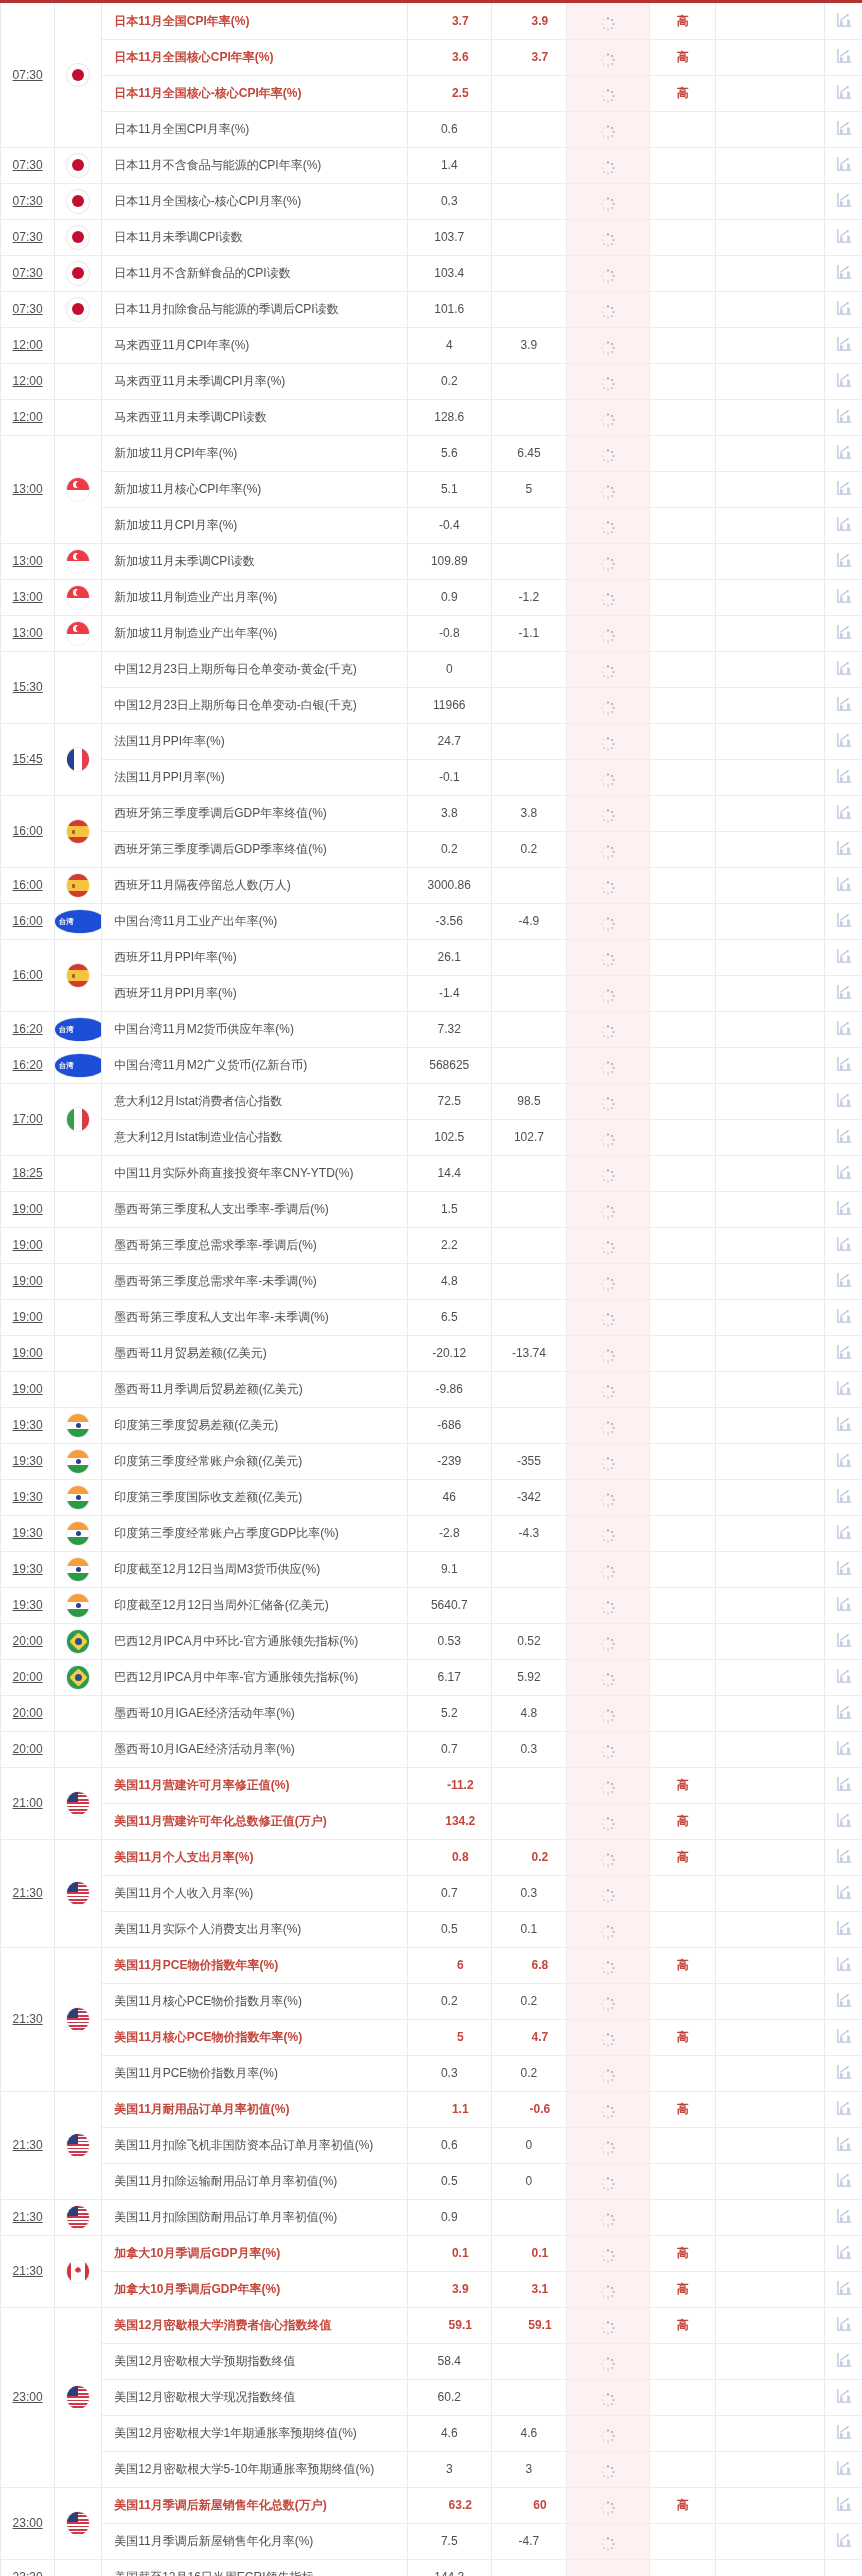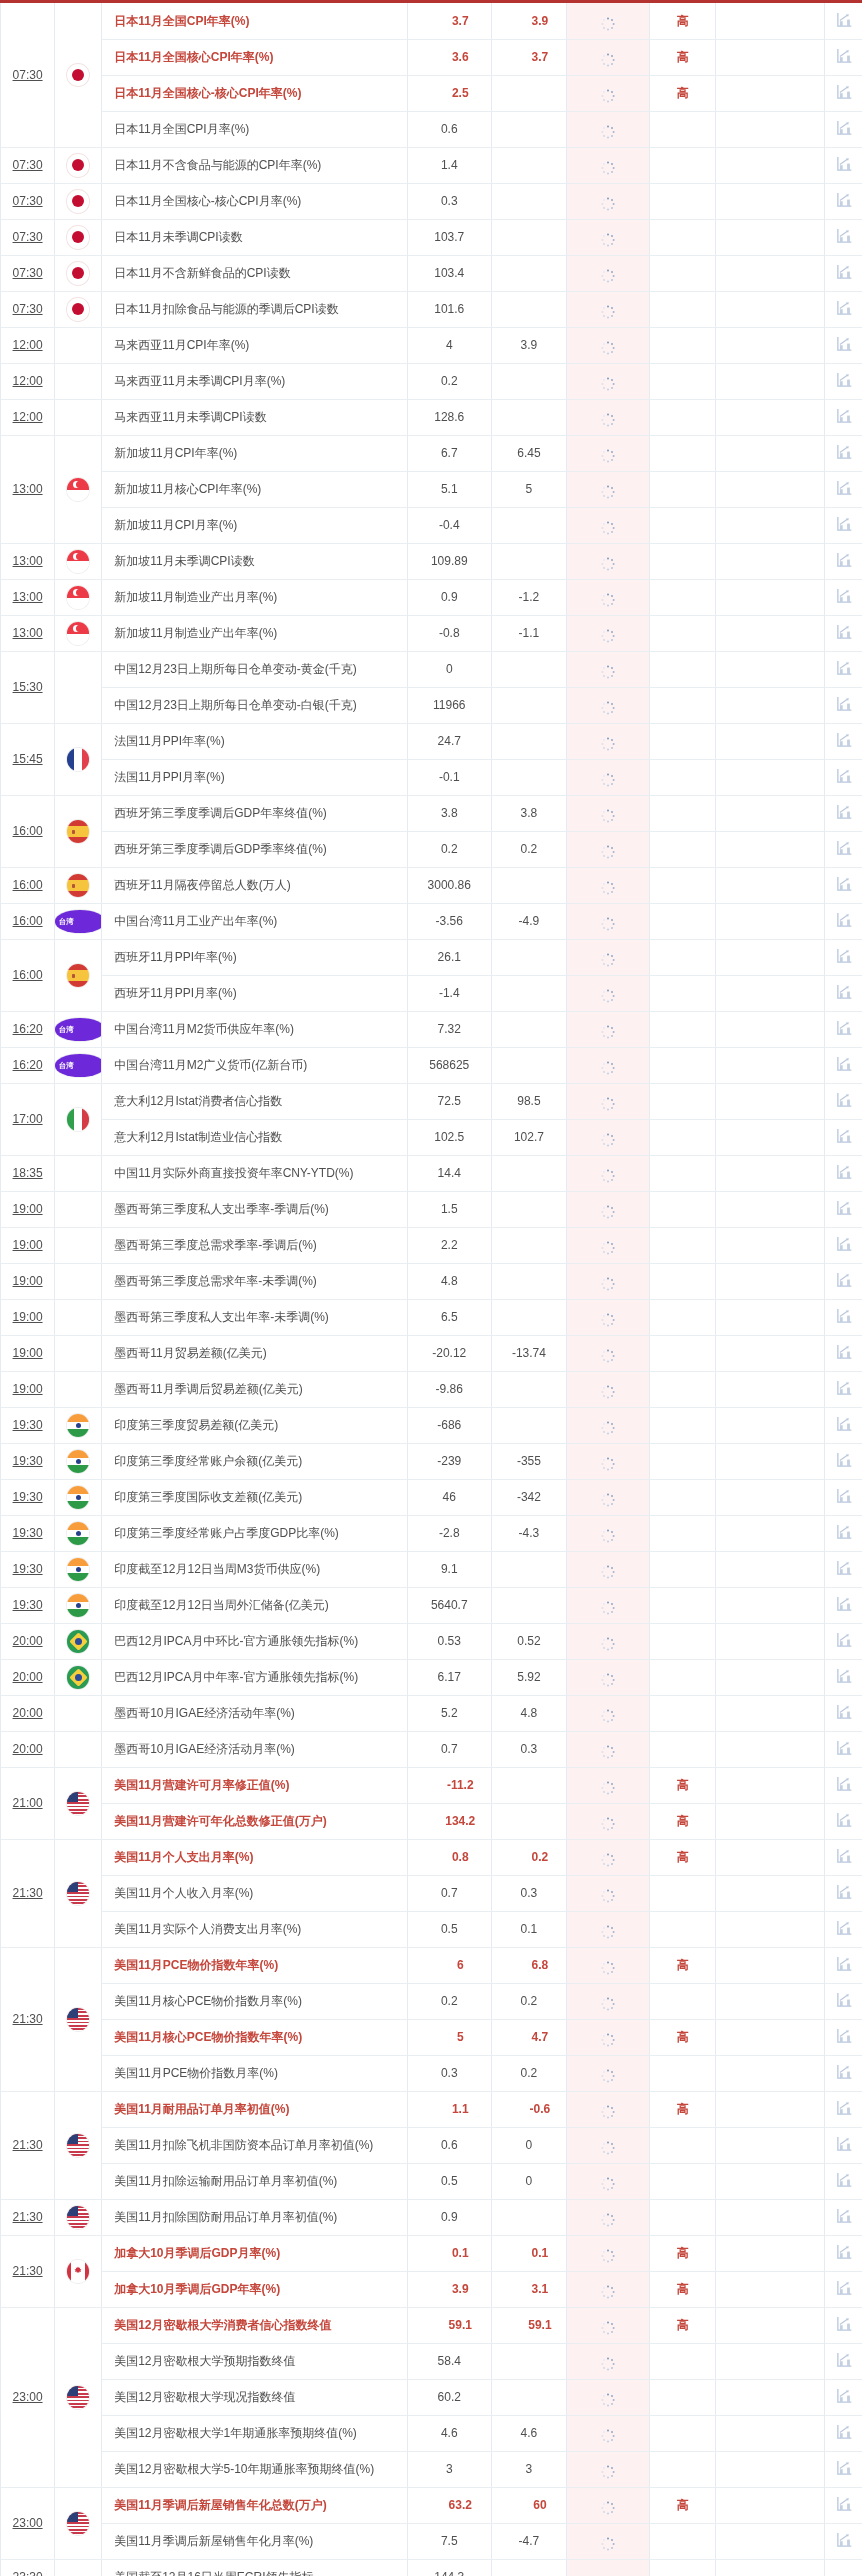--- a/index.html
+++ b/index.html
@@ -21,21 +21,21 @@
   .flag-jp{background:#fff;box-shadow:0 0 0 0.9px #f3e2e2;}
   .flag-jp::after{content:'';position:absolute;left:50%;top:50%;width:12px;height:12px;
         margin:-6px 0 0 -6px;border-radius:50%;background:#c30d31;}
   .flag-sg{background:linear-gradient(#ec3a47 0 50%,#fff 50%);}
   .flag-sg::before{content:'';position:absolute;top:2.6px;left:6px;width:7px;height:7px;border-radius:50%;background:#fff;}
   .flag-sg::after{content:'';position:absolute;top:2.6px;left:8.6px;width:7px;height:7px;border-radius:50%;background:#ec3a47;}
   .flag-fr{background:linear-gradient(90deg,#24408e 0 34%,#fff 34% 66%,#e2404c 66%);}
   .flag-it{background:linear-gradient(90deg,#31a04c 0 34%,#fff 34% 66%,#d53c45 66%);}
   .flag-es{background:linear-gradient(#d23a34 0 26%,#f6c53d 26% 74%,#d23a34 74%);}
   .flag-es::after{content:'';position:absolute;left:5.2px;top:9.5px;width:2.6px;height:4.3px;background:#b2543c;border-radius:0.9px;}
-  .flag-tw{background:#6d28d9;padding-left:28px;}
+  .flag-tw{background:#1d4ed8;padding-left:28px;}
   .flag-tw span{position:absolute;left:0;top:0;width:22.4px;height:22.4px;line-height:22.4px;text-align:center;
         color:#fff;font-size:8.6px;font-weight:bold;transform:scale(.86);}
   .flag-in{background:linear-gradient(#f89d3c 0 34%,#fff 34% 66%,#2c9a47 66%);}
   .flag-in::after{content:'';position:absolute;left:50%;top:50%;width:5.2px;height:5.2px;margin:-2.6px 0 0 -2.6px;
         border-radius:50%;background:#27408b;}
   .flag-br{background:#2a9b53;}
   .flag-br::before{content:'';position:absolute;left:50%;top:50%;width:13px;height:13px;margin:-6.5px 0 0 -6.5px;
         background:#f6cf3d;transform:rotate(45deg);border-radius:1.7px;}
   .flag-br::after{content:'';position:absolute;left:50%;top:50%;width:7px;height:7px;margin:-3.4px 0 0 -3.4px;
         border-radius:50%;background:#2b4b9b;}
@@ -276,21 +276,21 @@
               <path d="M6 11.5 L15.5 4.8" stroke="#b9c8dd" stroke-width="1.4" fill="none"></path>
               <path d="M17 4 l-4 .6 3 2.4 z" fill="#b9c8dd"></path>
             </svg></span></td>
       </tr>
       <tr>
         <td class="first" rowspan="3">13:00</td>
         <td rowspan="3">
           <div class="flag flag-sg"></div>
         </td>
         <td class="namecell">新加坡11月CPI年率(%)</td>
-        <td>6.7</td>
+        <td>5.6</td>
         <td>6.45</td>
         <td class="alarmcell"><span class="iconbtn"><span class="spinner"></span></span></td>
         <td class="imp"></td>
         <td></td>
         <td class="chartcell"><span class="iconbtn"><svg viewBox="0 0 22 22" width="18" height="18">
               <path d="M3.5 2.5 V18.5 H20" stroke="#b9c8dd" stroke-width="1.6" fill="none"></path>
               <rect x="6" y="12.5" width="3.4" height="6" fill="#c3d0e2"></rect>
               <rect x="14.8" y="10.5" width="3.4" height="8" fill="#c3d0e2"></rect>
               <path d="M6 11.5 L15.5 4.8" stroke="#b9c8dd" stroke-width="1.4" fill="none"></path>
               <path d="M17 4 l-4 .6 3 2.4 z" fill="#b9c8dd"></path>
@@ -627,21 +627,21 @@
         <td></td>
         <td class="chartcell"><span class="iconbtn"><svg viewBox="0 0 22 22" width="18" height="18">
               <path d="M3.5 2.5 V18.5 H20" stroke="#b9c8dd" stroke-width="1.6" fill="none"></path>
               <rect x="6" y="12.5" width="3.4" height="6" fill="#c3d0e2"></rect>
               <rect x="14.8" y="10.5" width="3.4" height="8" fill="#c3d0e2"></rect>
               <path d="M6 11.5 L15.5 4.8" stroke="#b9c8dd" stroke-width="1.4" fill="none"></path>
               <path d="M17 4 l-4 .6 3 2.4 z" fill="#b9c8dd"></path>
             </svg></span></td>
       </tr>
       <tr>
-        <td class="first" rowspan="1">18:35</td>
+        <td class="first" rowspan="1">18:25</td>
         <td rowspan="1"></td>
         <td class="namecell">中国11月实际外商直接投资年率CNY-YTD(%)</td>
         <td>14.4</td>
         <td></td>
         <td class="alarmcell"><span class="iconbtn"><span class="spinner"></span></span></td>
         <td class="imp"></td>
         <td></td>
         <td class="chartcell"><span class="iconbtn"><svg viewBox="0 0 22 22" width="18" height="18">
               <path d="M3.5 2.5 V18.5 H20" stroke="#b9c8dd" stroke-width="1.6" fill="none"></path>
               <rect x="6" y="12.5" width="3.4" height="6" fill="#c3d0e2"></rect>

